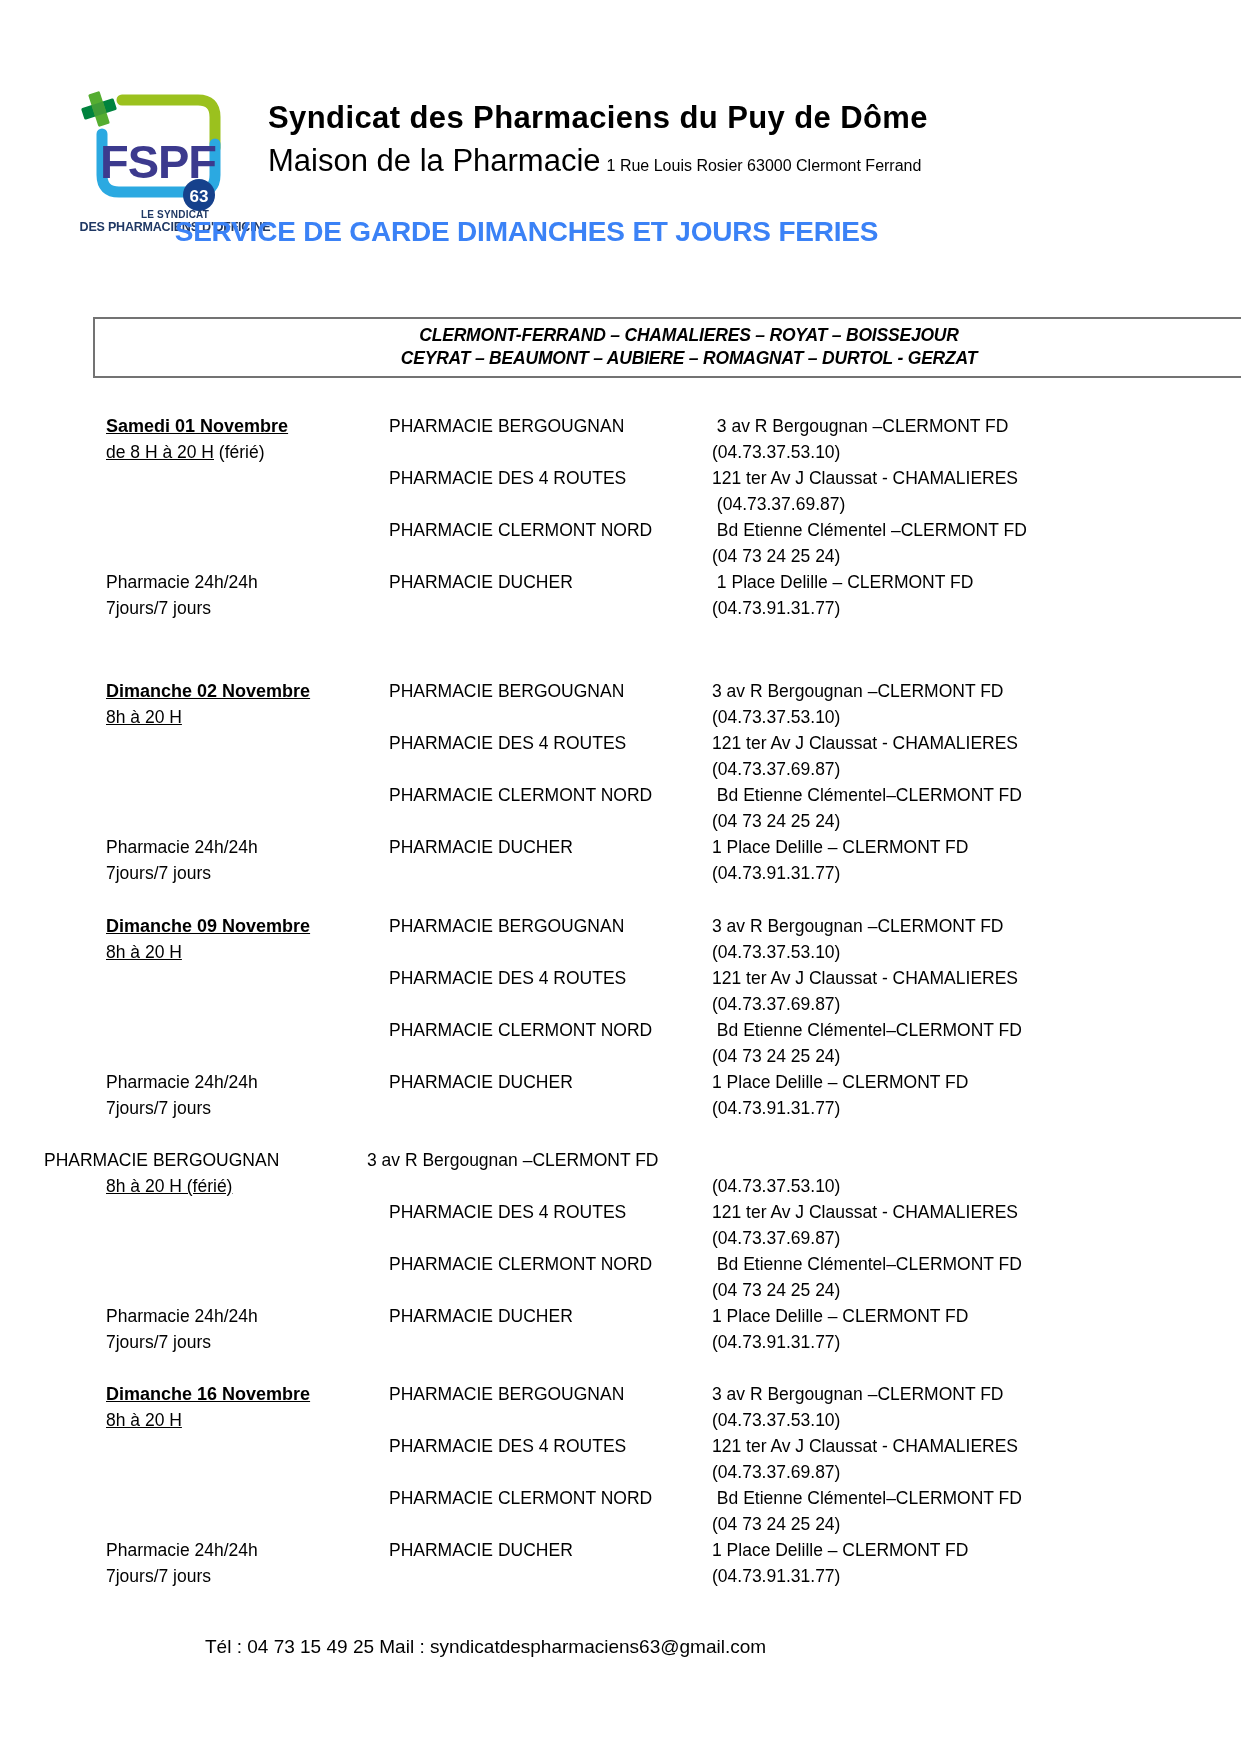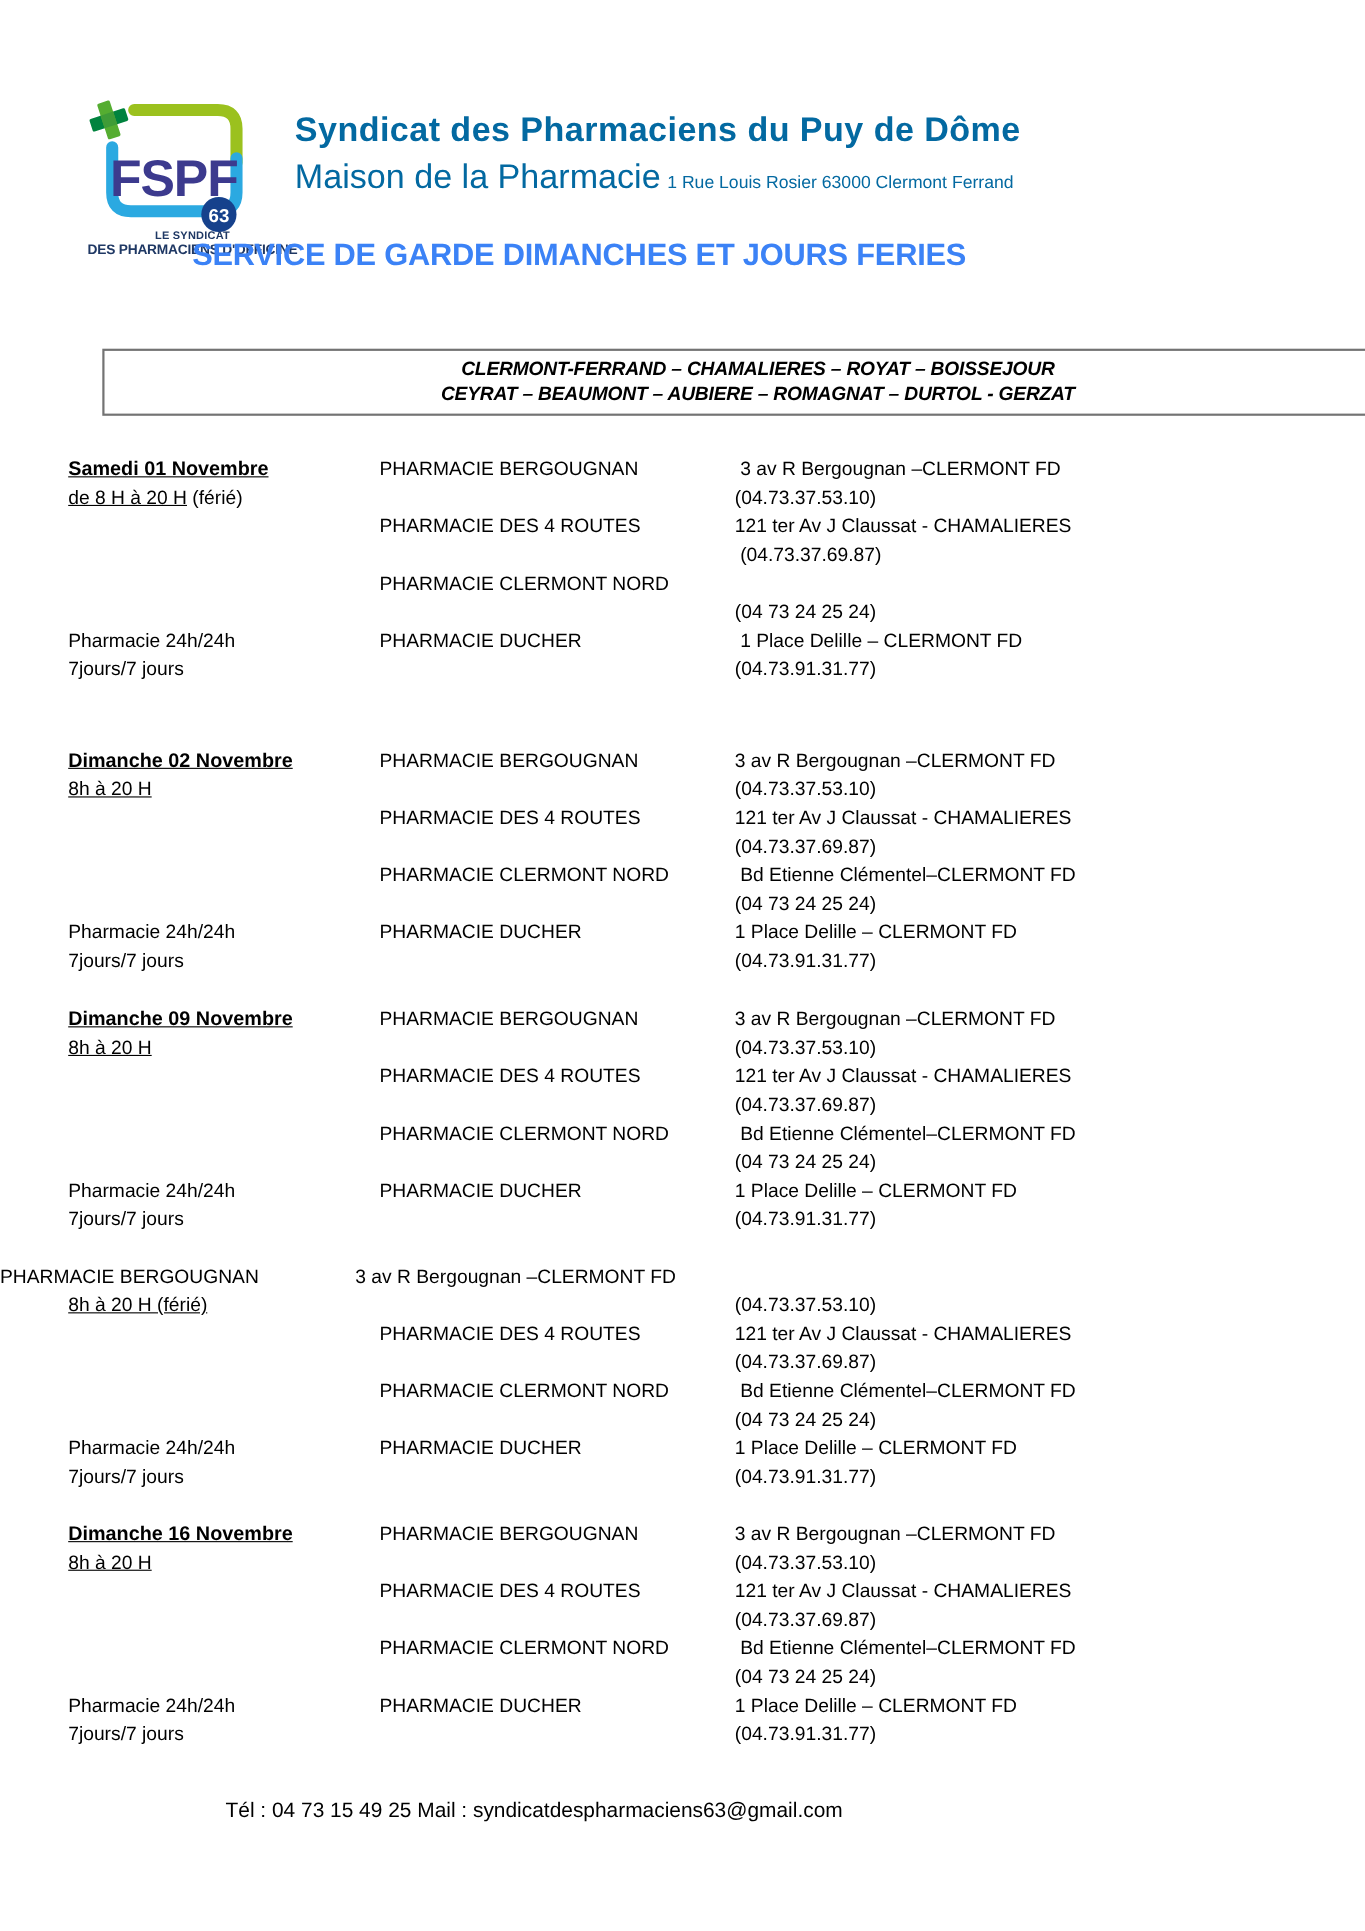--- a/index.html
+++ b/index.html
@@ -7,38 +7,38 @@
     width:1241px;height:1755px;position:relative;background:#ffffff;
     font-family:"Liberation Sans",sans-serif;color:#000;
     -webkit-font-smoothing:antialiased;overflow:hidden;
   }
   
   .logo-wrap{position:absolute;left:72px;top:86px;width:220px;}
   .logo-svg{display:block;}
   .logo-taglines{position:absolute;left:-12px;top:124px;width:230px;text-align:center;color:#1f3864;font-weight:bold;line-height:1.05;}
   .logo-tag1{font-size:10px;letter-spacing:.2px;}
   .logo-tag2{font-size:12.5px;letter-spacing:-.2px;}
-  .head-text{position:absolute;left:268px;top:100px;width:760px;color:#0369a1;}
+  .head-text{position:absolute;left:268px;top:100px;width:760px;color:#000000;}
   .org-title{font-size:31px;font-weight:bold;letter-spacing:.4px;white-space:nowrap;}
   .org-sub{margin-top:7px;font-size:31px;font-weight:400;white-space:nowrap;}
   .org-addr{font-size:16px;font-weight:400;margin-left:6px;}
   
   .main-title{
     position:absolute;top:216px;left:0;width:1053px;text-align:center;
     color:#3b82f6;font-size:28px;font-weight:bold;letter-spacing:-.2px;white-space:nowrap;
   }
   
   .region-box{
     position:absolute;left:93px;top:317px;width:1192px;box-sizing:border-box;
     border:2px solid #737373;padding:5px 0 6px 0;text-align:center;font-style:italic;
   }
   .region-line{font-size:17.5px;font-weight:bold;line-height:23px;letter-spacing:-.2px;}
   
   .sec{position:absolute;left:0;width:1241px;}
-  .r{display:flex;height:26px;line-height:26px;font-size:17.5px;}
+  .r{display:flex;height:26px;line-height:26px;font-size:17.5px;padding-left:44px;}
   .c1{box-sizing:border-box;width:345px;padding-left:62px;white-space:pre;}
   .c2{box-sizing:border-box;width:323px;white-space:pre;}
   .c3{flex:1;white-space:pre;}
   .dh{font-size:18px;font-weight:bold;}
   .du{text-decoration:underline;}
   .dh .du{padding-right:5px;}
   
   .footer{position:absolute;left:205px;top:1636px;font-size:19px;white-space:nowrap;}
 </style>
 </head>
@@ -97,20 +97,21 @@
     <div class="c3">121 ter Av J Claussat - CHAMALIERES</div>
   </div>
   <div class="r">
     <div class="c1"></div>
       <div class="c2"></div>
     <div class="c3"> (04.73.37.69.87)</div>
   </div>
   <div class="r">
     <div class="c1"></div>
     <div class="c2">PHARMACIE CLERMONT NORD</div>
+    <div class="c3"> Bd Etienne Clémentel –CLERMONT FD</div>
   </div>
   <div class="r">
     <div class="c1"></div>
       <div class="c2"></div>
     <div class="c3">(04 73 24 25 24)</div>
   </div>
   <div class="r">
     <div class="c1">Pharmacie 24h/24h</div>
     <div class="c2">PHARMACIE DUCHER</div>
     <div class="c3"> 1 Place Delille – CLERMONT FD</div>

